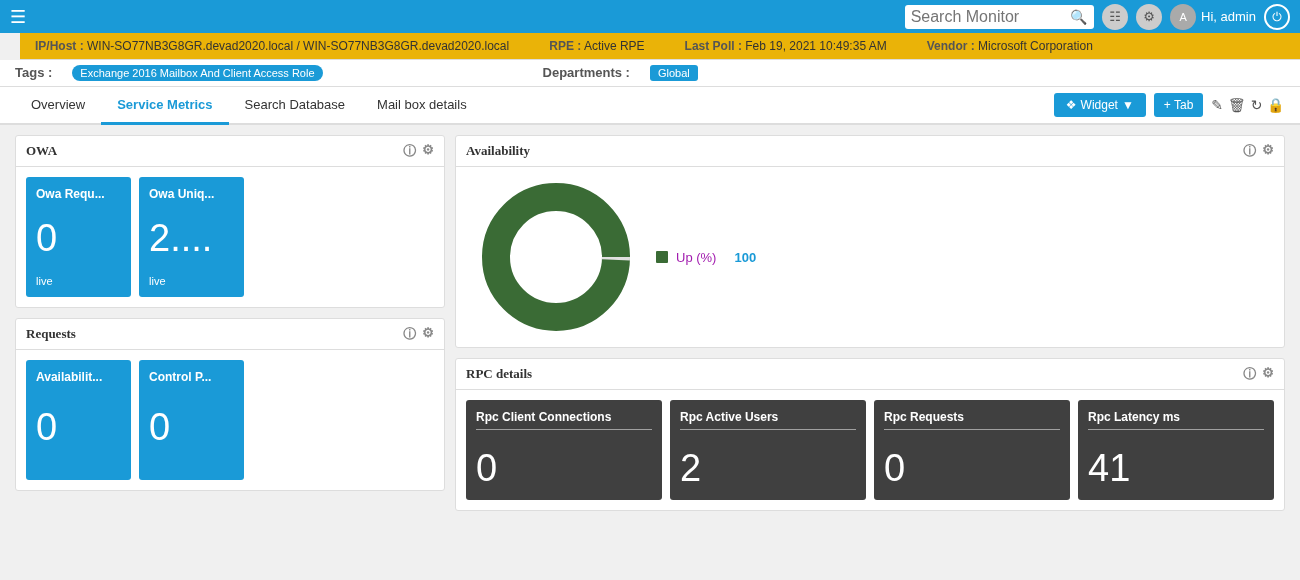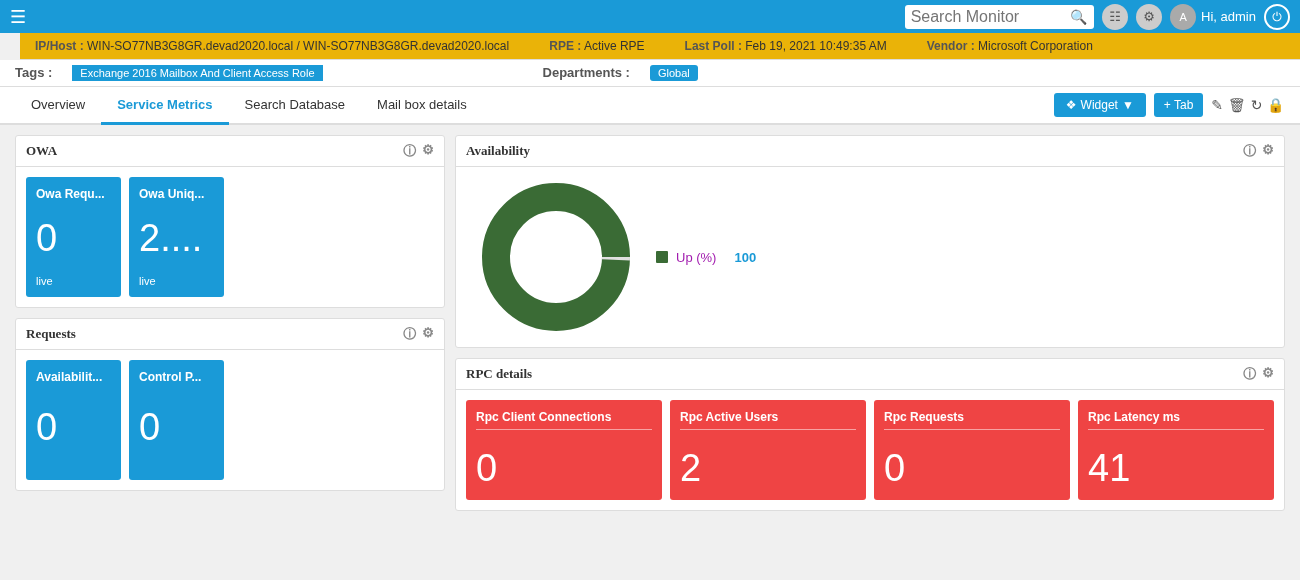--- a/index.html
+++ b/index.html
@@ -70,21 +70,21 @@
 
     
     .tags-row {
       background: white;
       padding: 5px 15px;
       border-bottom: 1px solid #ddd;
       display: flex; align-items: flex-start; gap: 20px;
     }
     .tag-badge {
       background: #1a9ad7; color: white;
-      border-radius: 0; padding: 2px 8px;
+      border-radius: 8px; padding: 2px 8px;
       font-size: 11px;
     }
     .dept-badge {
       background: #1a9ad7; color: white;
       border-radius: 3px; padding: 2px 8px;
       font-size: 11px;
     }
 
     
     .tabsbar {
@@ -153,21 +153,21 @@
     .section-header-icons { display: flex; gap: 6px; color: #888; cursor: pointer; font-size: 13px; }
     .section-body { padding: 10px; }
 
     
     .metric-cards { display: flex; gap: 8px; flex-wrap: wrap; }
     .metric-card {
       background: #1a9ad7;
       color: white;
       border-radius: 3px;
       padding: 10px;
-      width: 95px;
+      width: 105px;
       min-height: 120px;
       display: flex; flex-direction: column;
       justify-content: space-between;
     }
     .metric-card-title { font-size: 12px; font-weight: bold; margin-bottom: 5px; }
     .metric-card-value { font-size: 38px; font-weight: normal; line-height: 1; }
     .metric-card-footer { font-size: 11px; margin-top: 5px; }
 
     
     .availability-body {
@@ -177,21 +177,21 @@
     .donut-container { width: 160px; height: 160px; }
     .legend-area { display: flex; flex-direction: column; gap: 8px; }
     .legend-item { display: flex; align-items: center; gap: 8px; }
     .legend-dot { width: 12px; height: 12px; border-radius: 1px; }
     .legend-label { font-size: 13px; color: #a21caf; }
     .legend-value { font-size: 13px; color: #1a9ad7; font-weight: bold; margin-left: 10px; }
 
     
     .rpc-cards { display: flex; gap: 8px; flex-wrap: wrap; padding: 10px; }
     .rpc-card {
-      background: #ef4444;
+      background: #404040;
       color: white;
       border-radius: 3px;
       padding: 10px;
       flex: 1;
       min-width: 100px;
       min-height: 100px;
       display: flex; flex-direction: column;
       justify-content: space-between;
     }
     .rpc-card-title { font-size: 12px; font-weight: bold; border-bottom: 1px solid rgba(255,255,255,0.4); padding-bottom: 5px; margin-bottom: 5px; }

